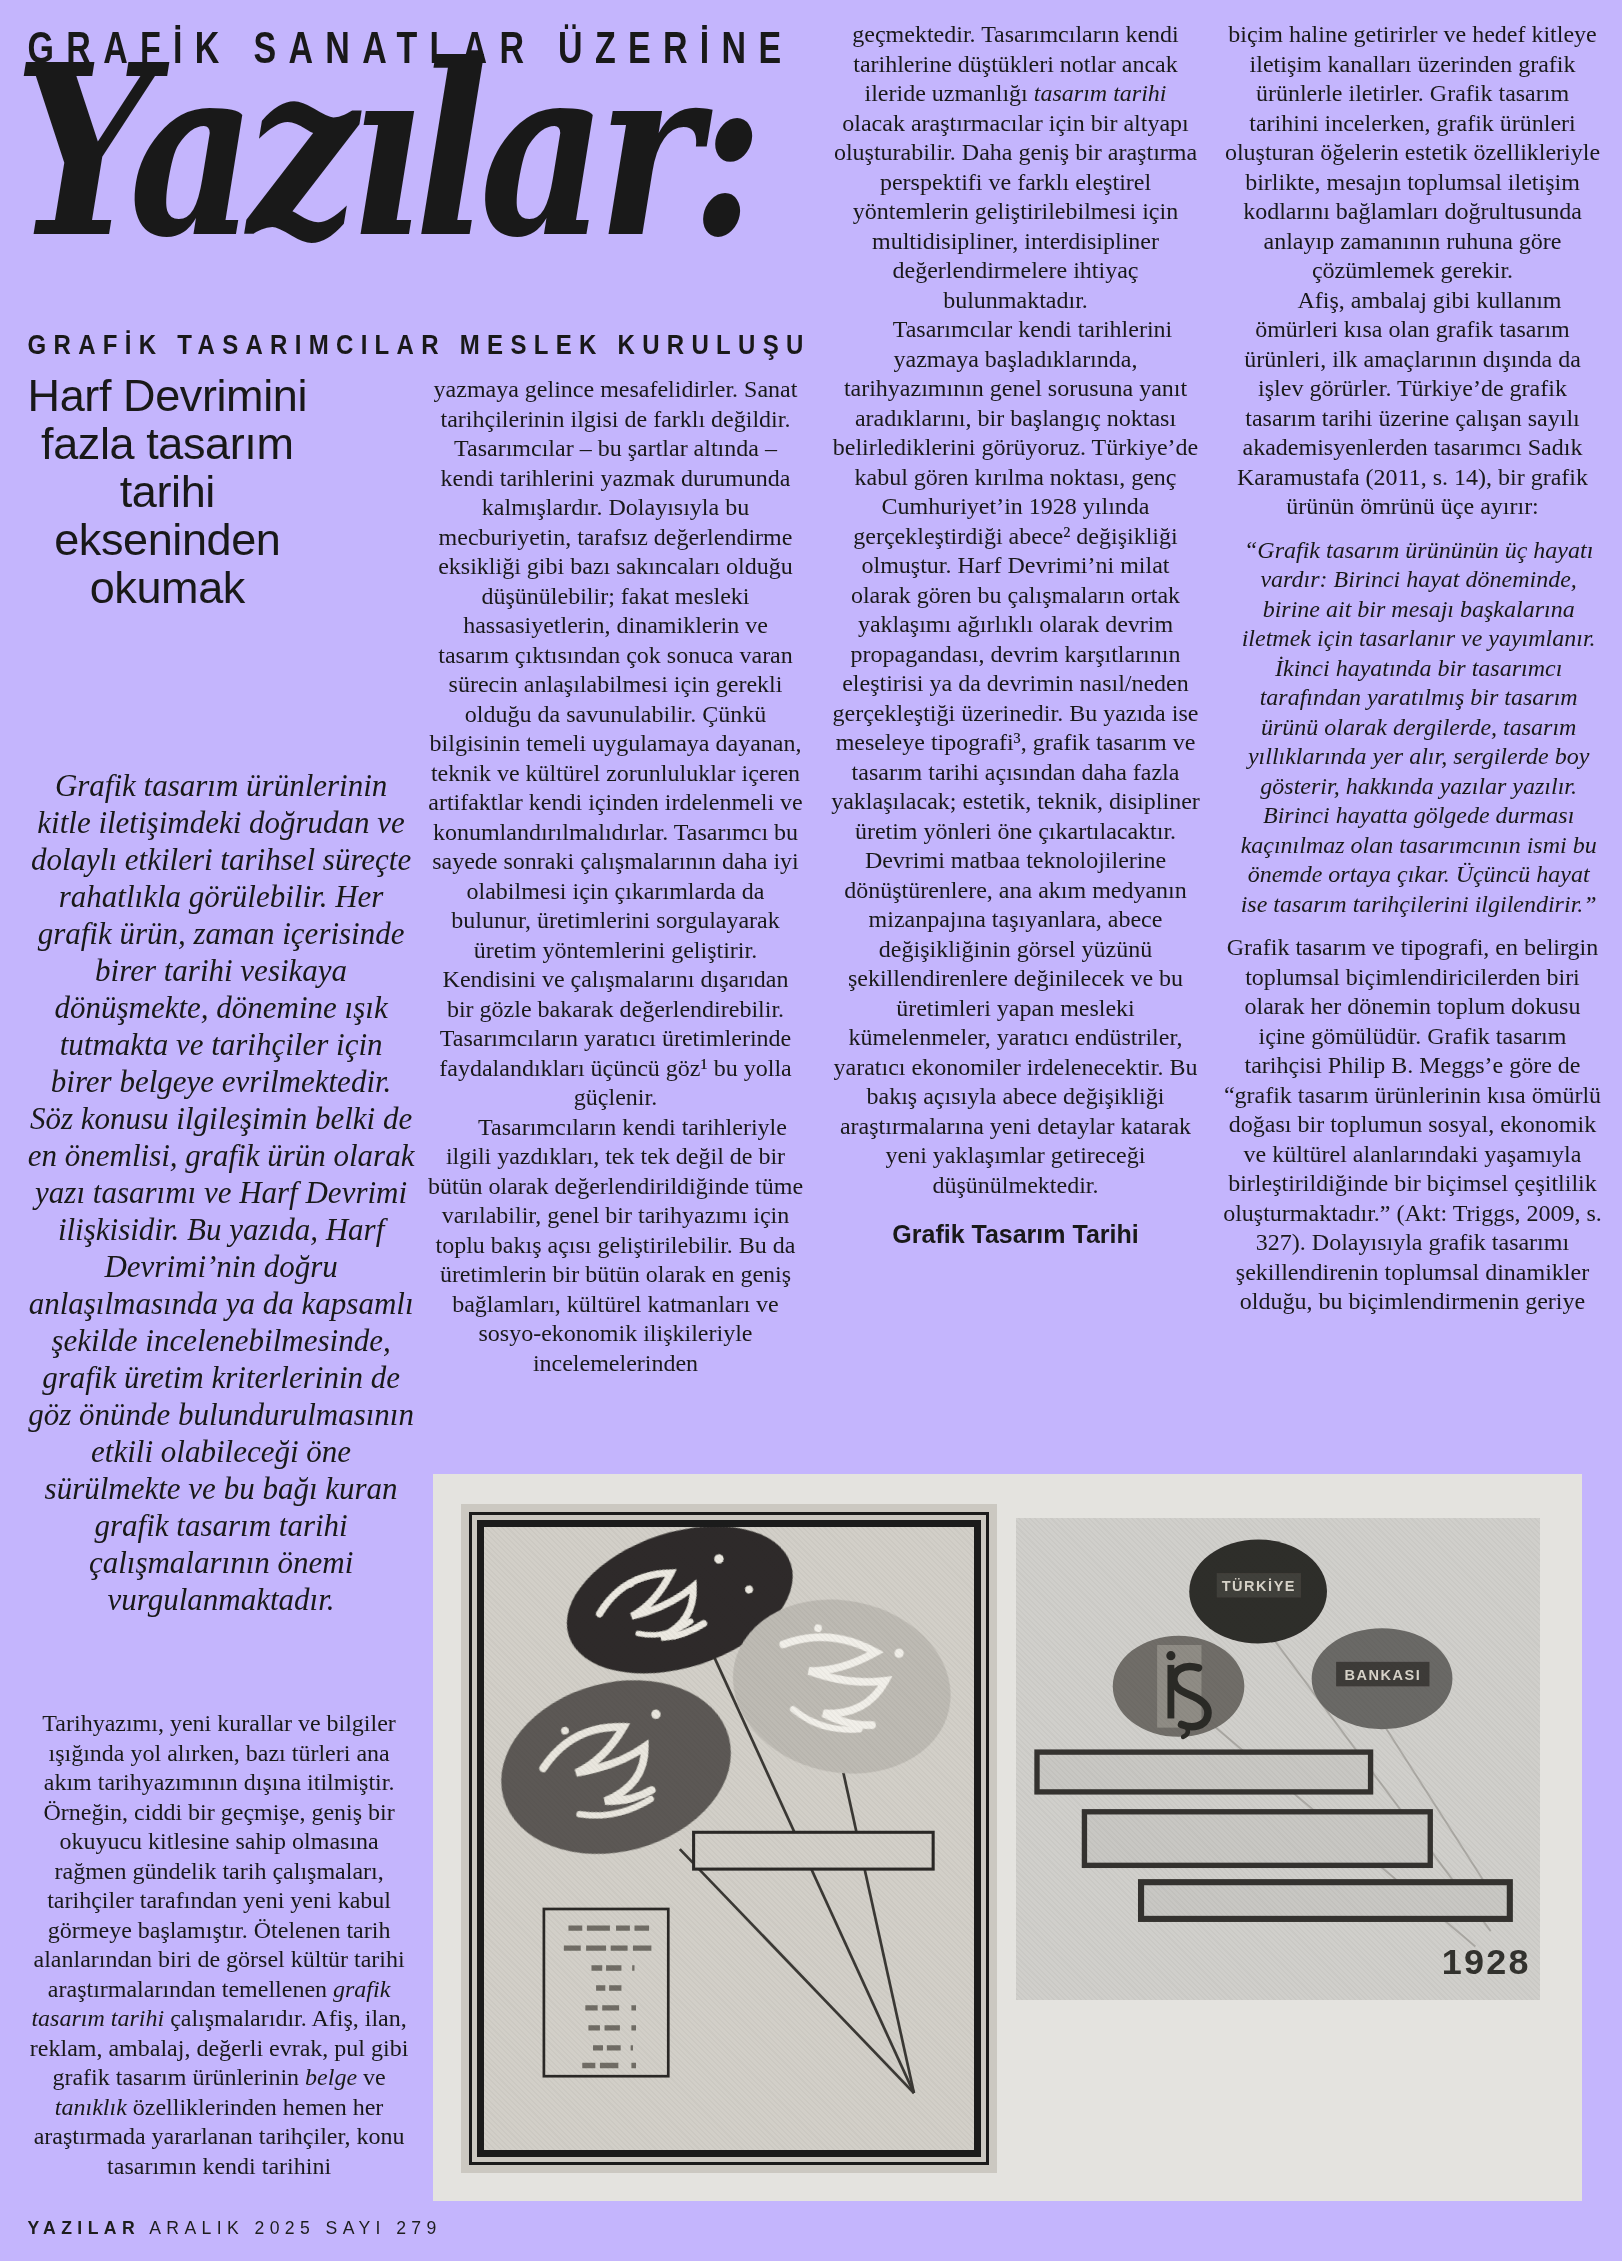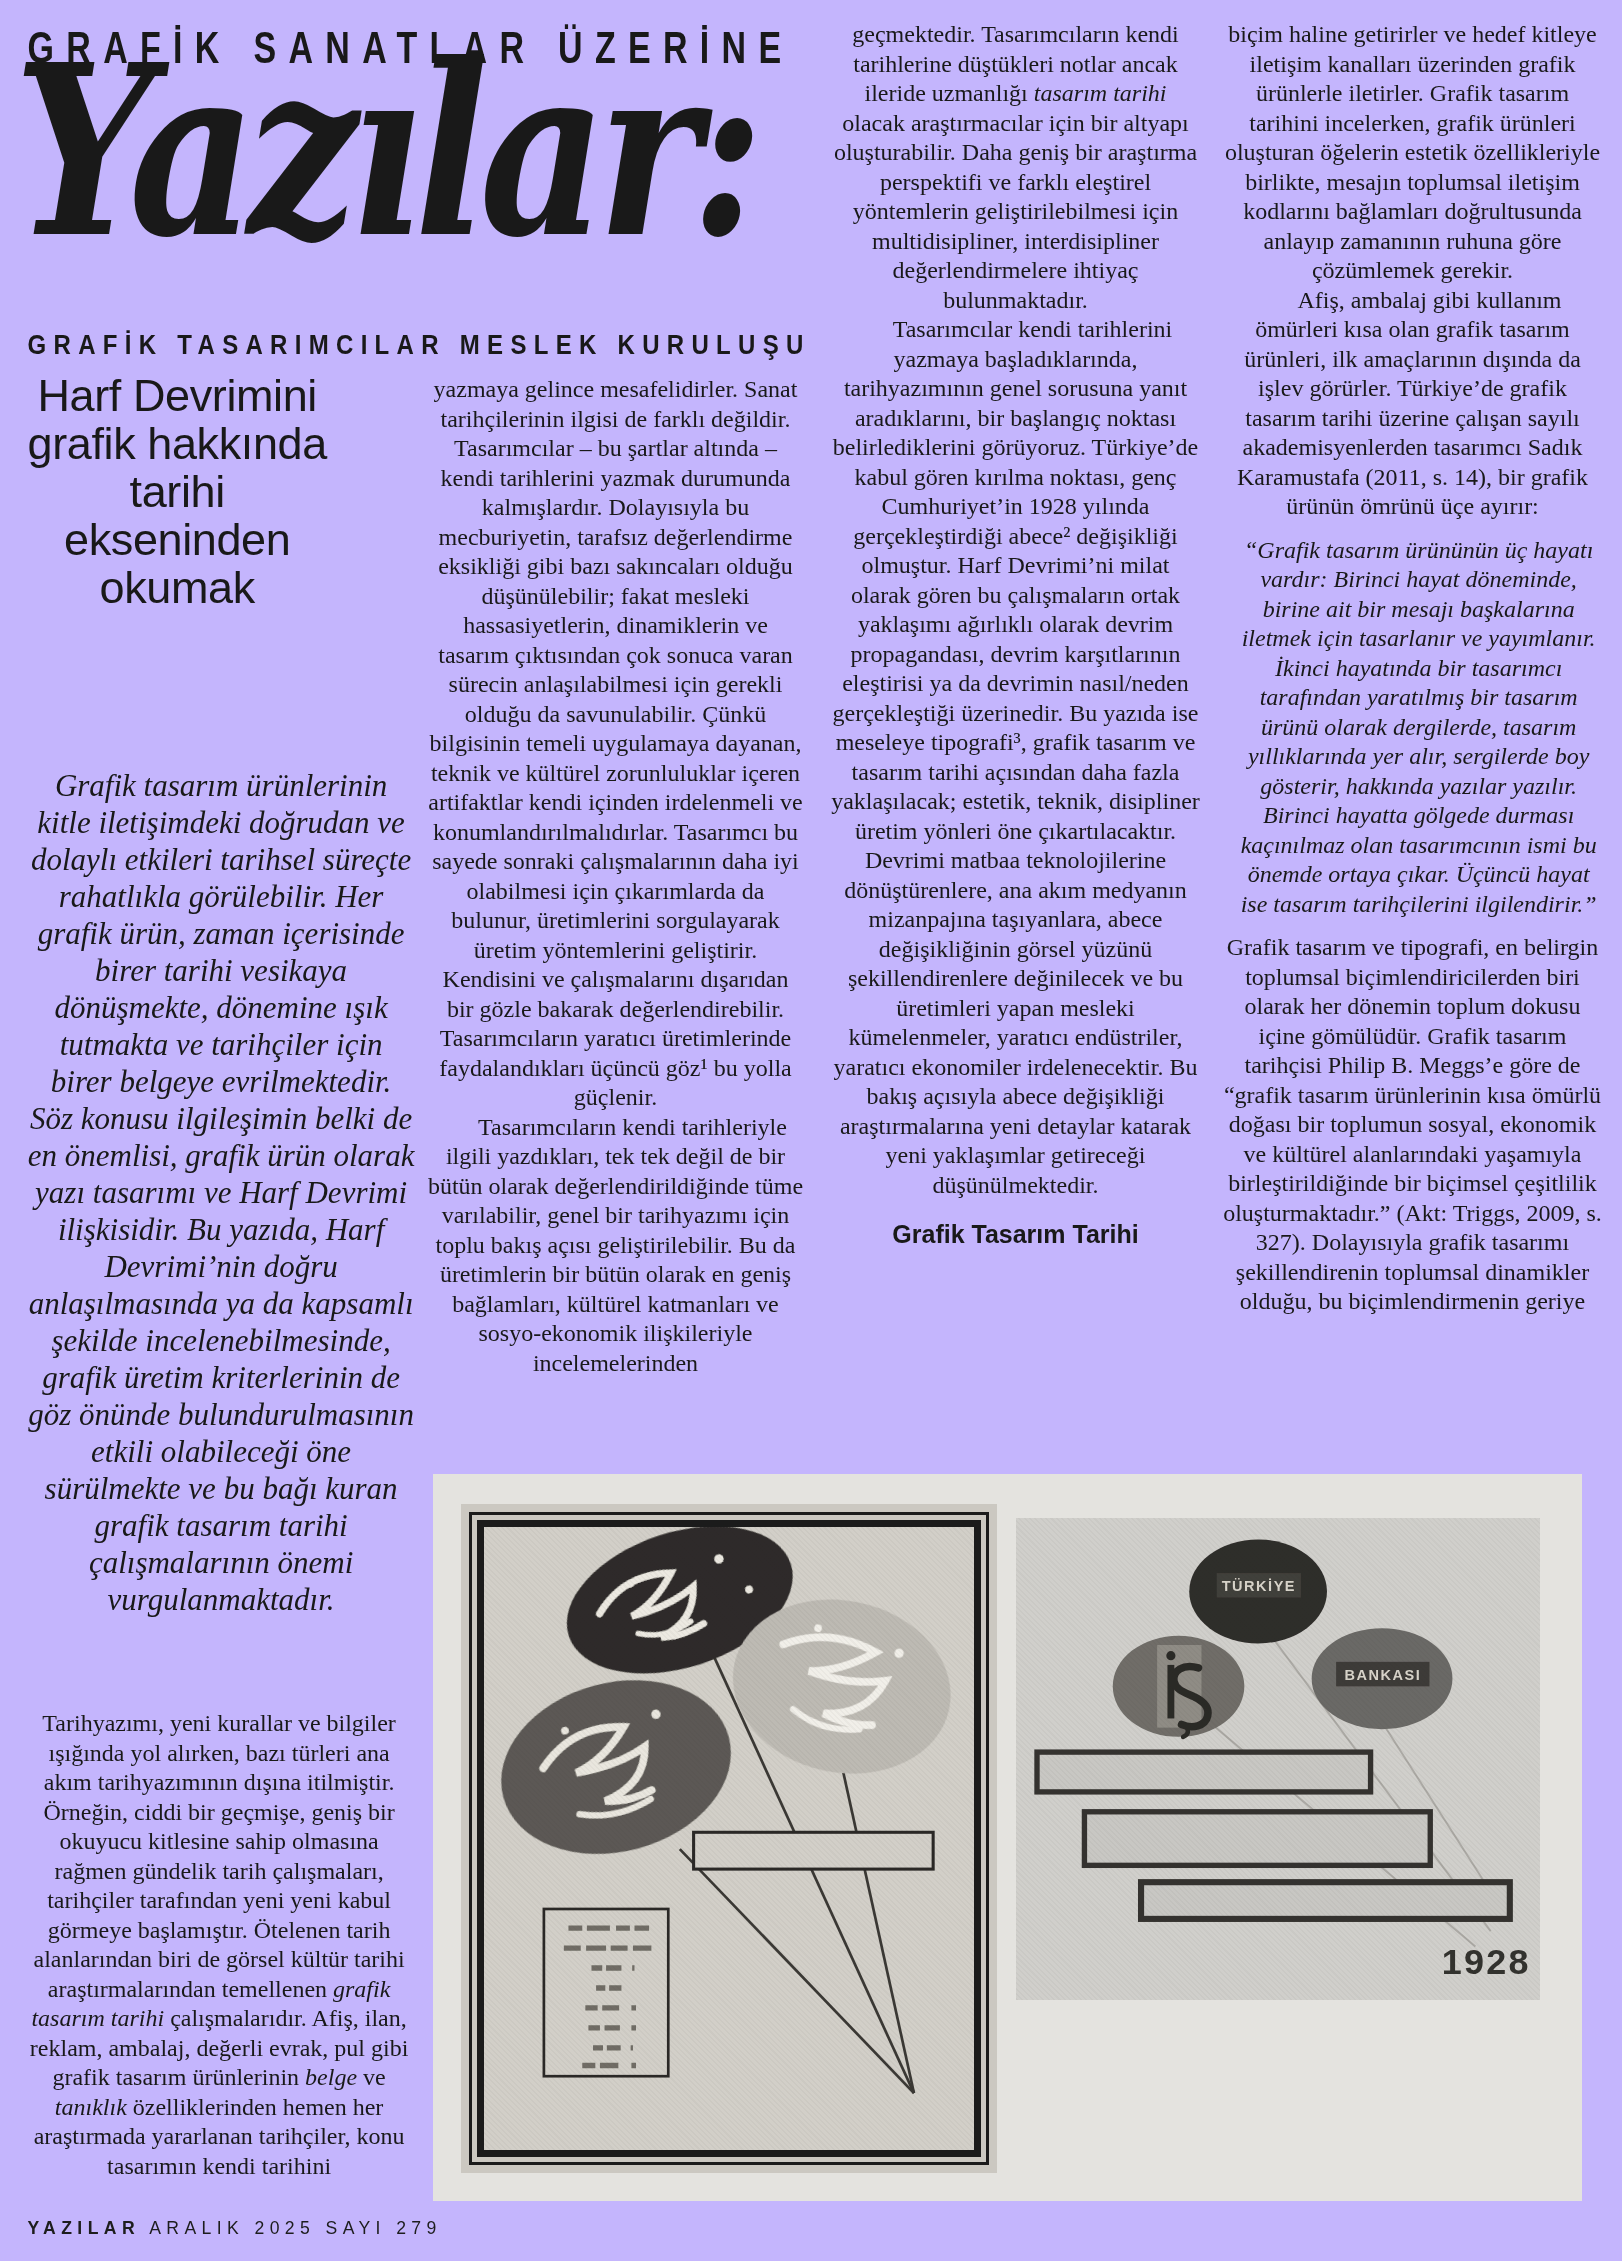--- a/index.html
+++ b/index.html
@@ -66,21 +66,21 @@
 
 <div class="page">
 
   <div class="overline">GRAFİK SANATLAR ÜZERİNE</div>
   <div class="mag-title">Yazılar:</div>
   <div class="mast-sub">GRAFİK TASARIMCILAR MESLEK KURULUŞU</div>
 
   <section class="col col1">
     <h1 class="article-title">
       <span>Harf Devrimini</span>
-      <span>grafik hakkında</span>
+      <span>fazla tasarım</span>
       <span>tarihi</span>
       <span>ekseninden</span>
       <span>okumak</span>
     </h1>
     <p class="lead">Grafik tasarım ürünlerinin kitle iletişimdeki doğrudan ve dolaylı etkileri tarihsel süreçte rahatlıkla görülebilir. Her grafik ürün, zaman içerisinde birer tarihi vesikaya dönüşmekte, dönemine ışık tutmakta ve tarihçiler için birer belgeye evrilmektedir. Söz konusu ilgileşimin belki de en önemlisi, grafik ürün olarak yazı tasarımı ve Harf Devrimi ilişkisidir. Bu yazıda, Harf Devrimi’nin doğru anlaşılmasında ya da kapsamlı şekilde incelenebilmesinde, grafik üretim kriterlerinin de göz önünde bulundurulmasının etkili olabileceği öne sürülmekte ve bu bağı kuran grafik tasarım tarihi çalışmalarının önemi vurgulanmaktadır.</p>
     <div class="col1-body">
       <p>Tarihyazımı, yeni kurallar ve bilgiler ışığında yol alırken, bazı türleri ana akım tarihyazımının dışına itilmiştir. Örneğin, ciddi bir geçmişe, geniş bir okuyucu kitlesine sahip olmasına rağmen gündelik tarih çalışmaları, tarihçiler tarafından yeni yeni kabul görmeye başlamıştır. Ötelenen tarih alanlarından biri de görsel kültür tarihi araştırmalarından temellenen <em>grafik tasarım tarihi</em> çalışmalarıdır. Afiş, ilan, reklam, ambalaj, değerli evrak, pul gibi grafik tasarım ürünlerinin <em>belge</em> ve <em>tanıklık</em> özelliklerinden hemen her araştırmada yararlanan tarihçiler, konu tasarımın kendi tarihini</p>
     </div>
   </section>
 

